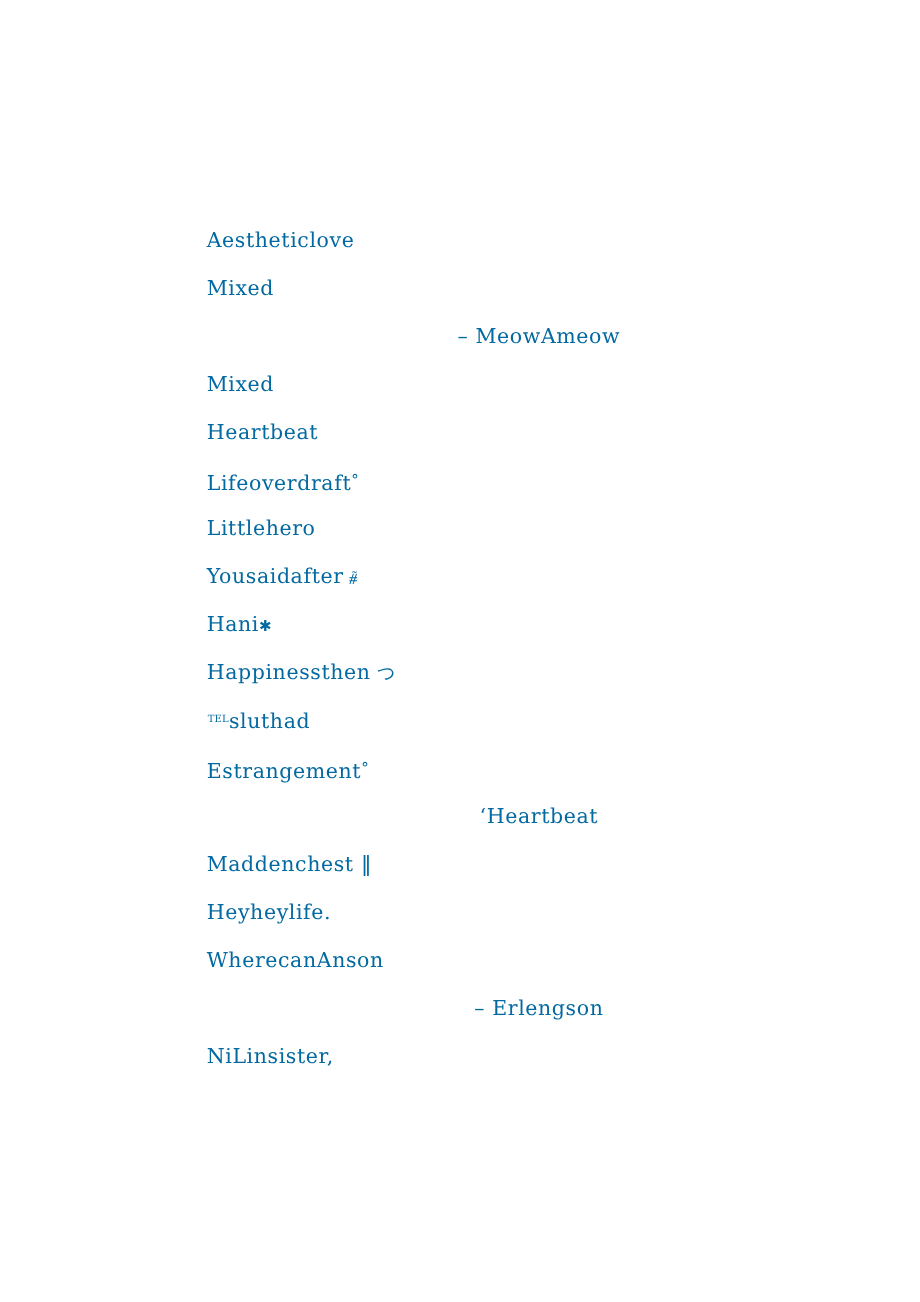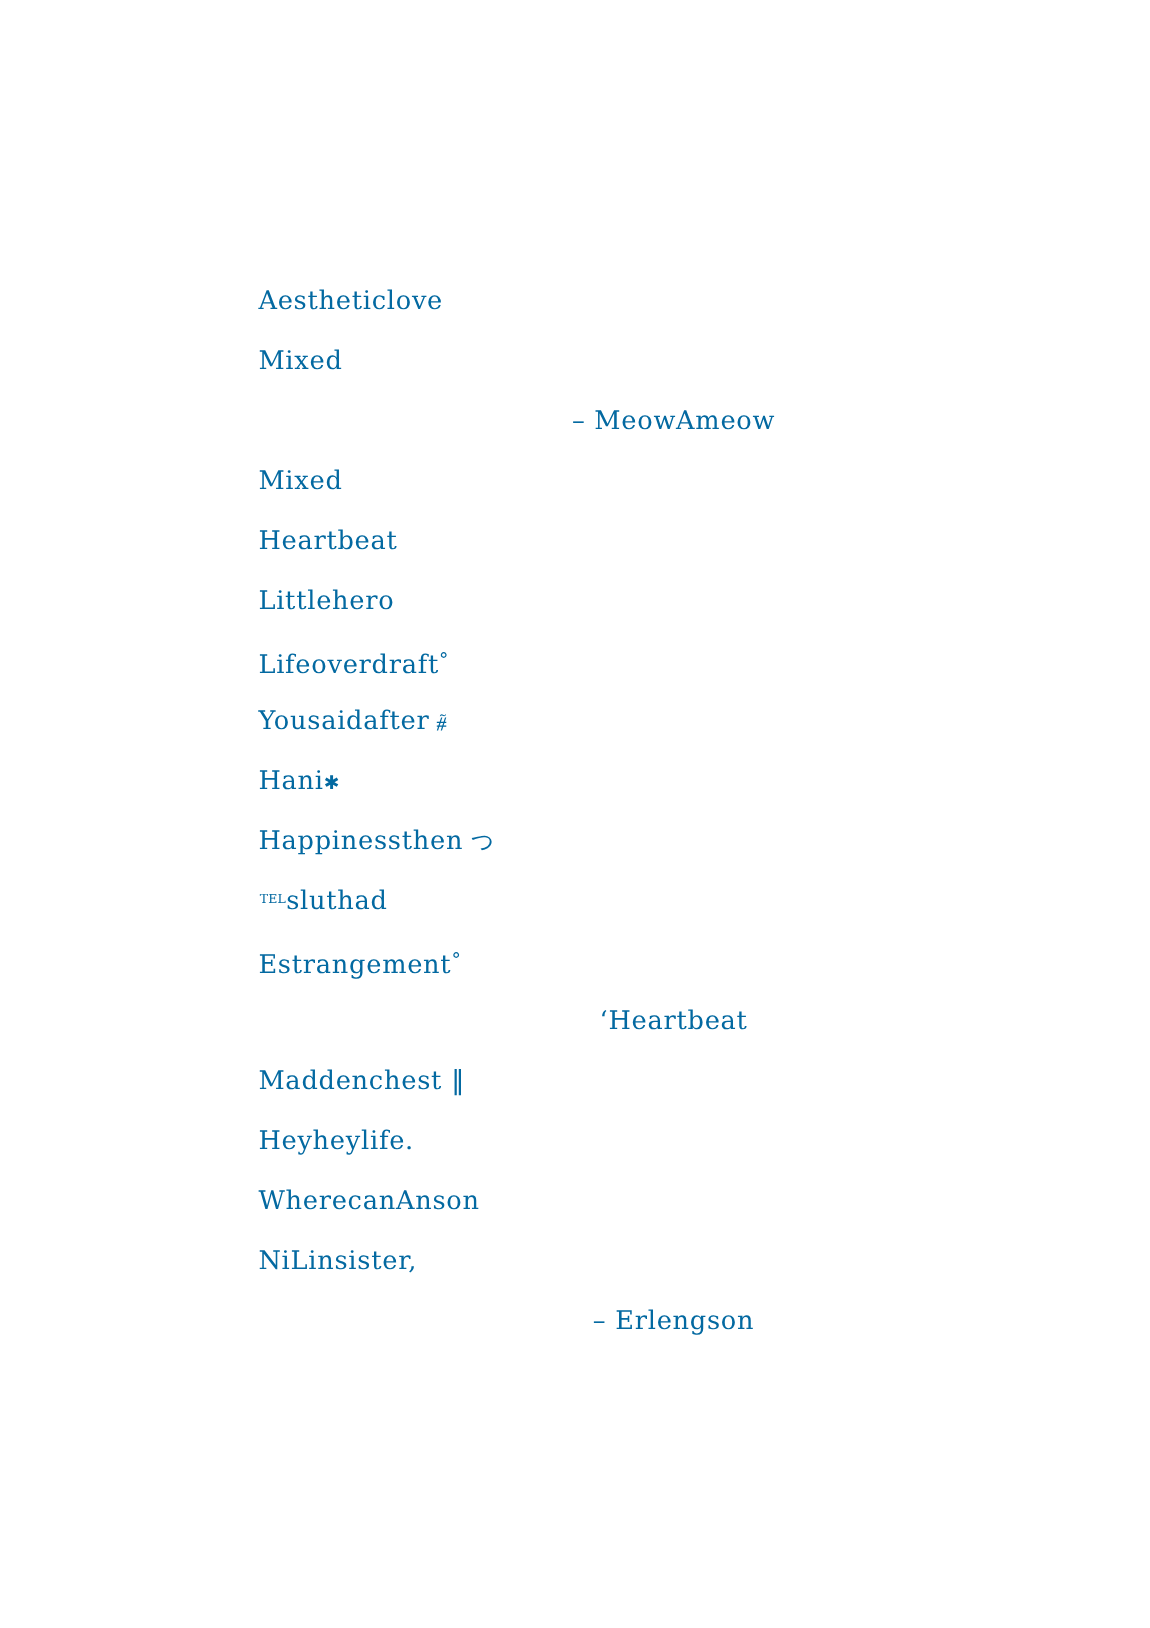--- a/index.html
+++ b/index.html
@@ -104,25 +104,25 @@
 
     <div class="line">
       <span>Mixed</span>
     </div>
 
     <div class="line">
       <span>Heartbeat</span>
     </div>
 
     <div class="line">
-      <span>Littlehero</span>
+      <span>Lifeoverdraft</span><span class="deg">°</span>
     </div>
 
     <div class="line">
-      <span>Lifeoverdraft</span><span class="deg">°</span>
+      <span>Littlehero</span>
     </div>
 
     <div class="line">
       <span>Yousaidafter</span><span class="glyph-small"> ⧤</span>
     </div>
 
     <div class="line">
       <span>Hani</span><span class="glyph-small">✱</span>
     </div>
 
@@ -148,22 +148,22 @@
 
 
     <div class="line">
       <span>Heyheylife.</span>
     </div>
 
     <div class="line">
       <span>WherecanAnson</span>
     </div>
 
+    <div class="line indent">
+      <span>– Erlengson</span>
+    </div>
+
     <div class="line">
       <span>NiLinsister,</span>
-    </div>
-
-    <div class="line indent">
-      <span>– Erlengson</span>
     </div>
 
   </div>
 </div>
 
 </body></html>

